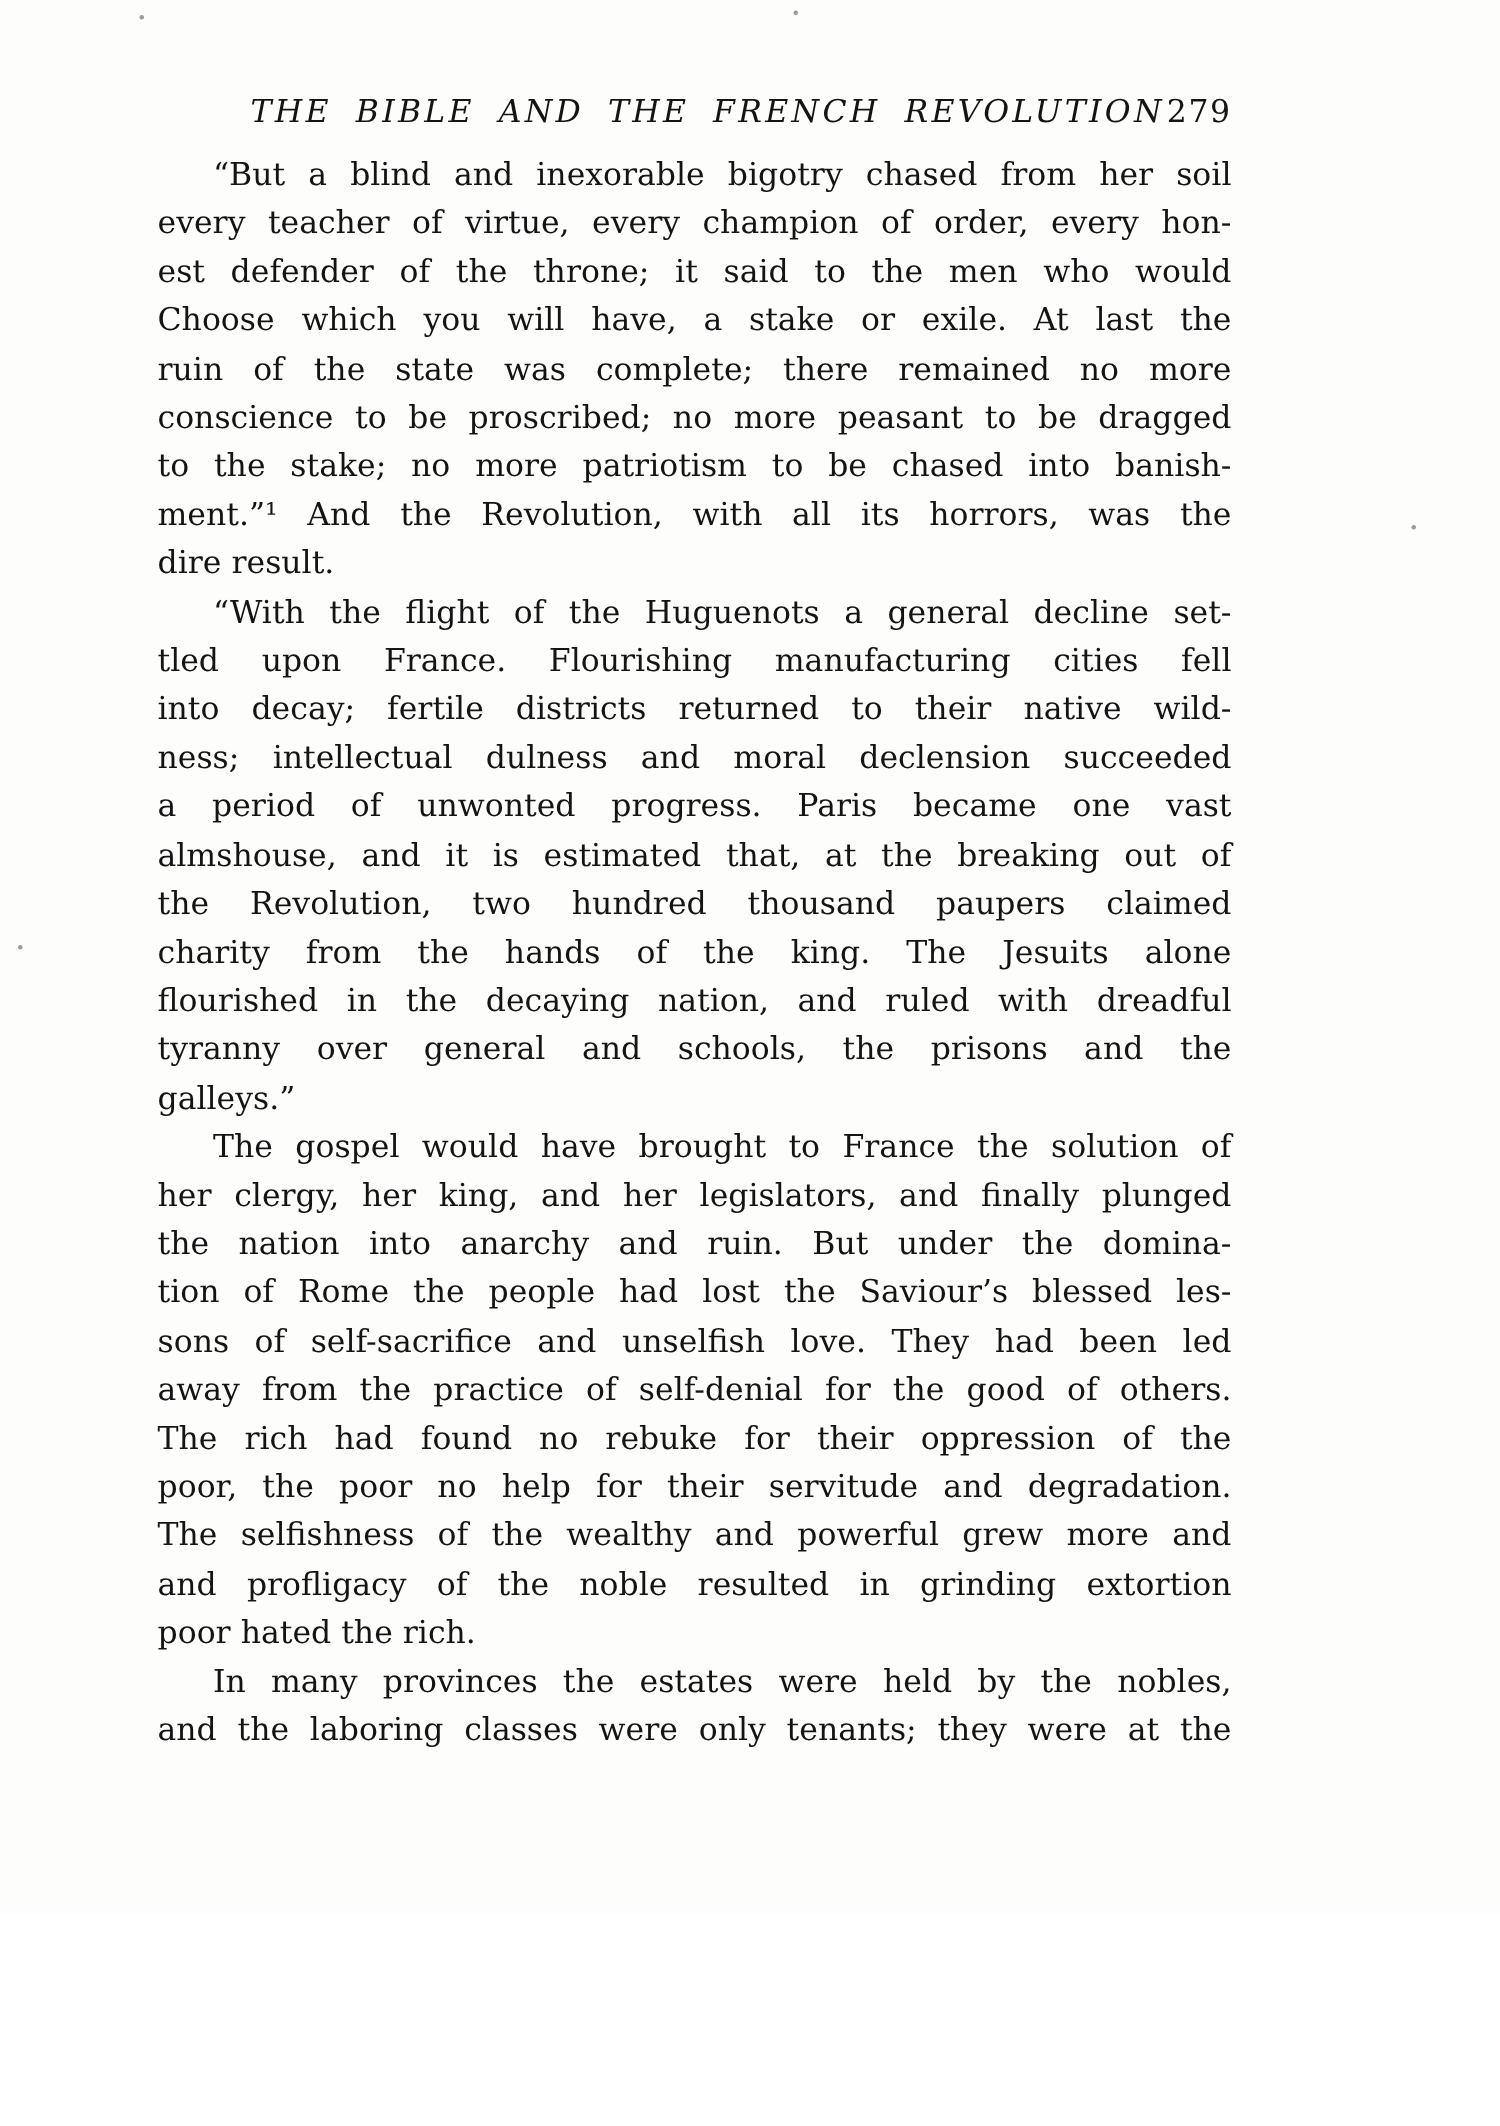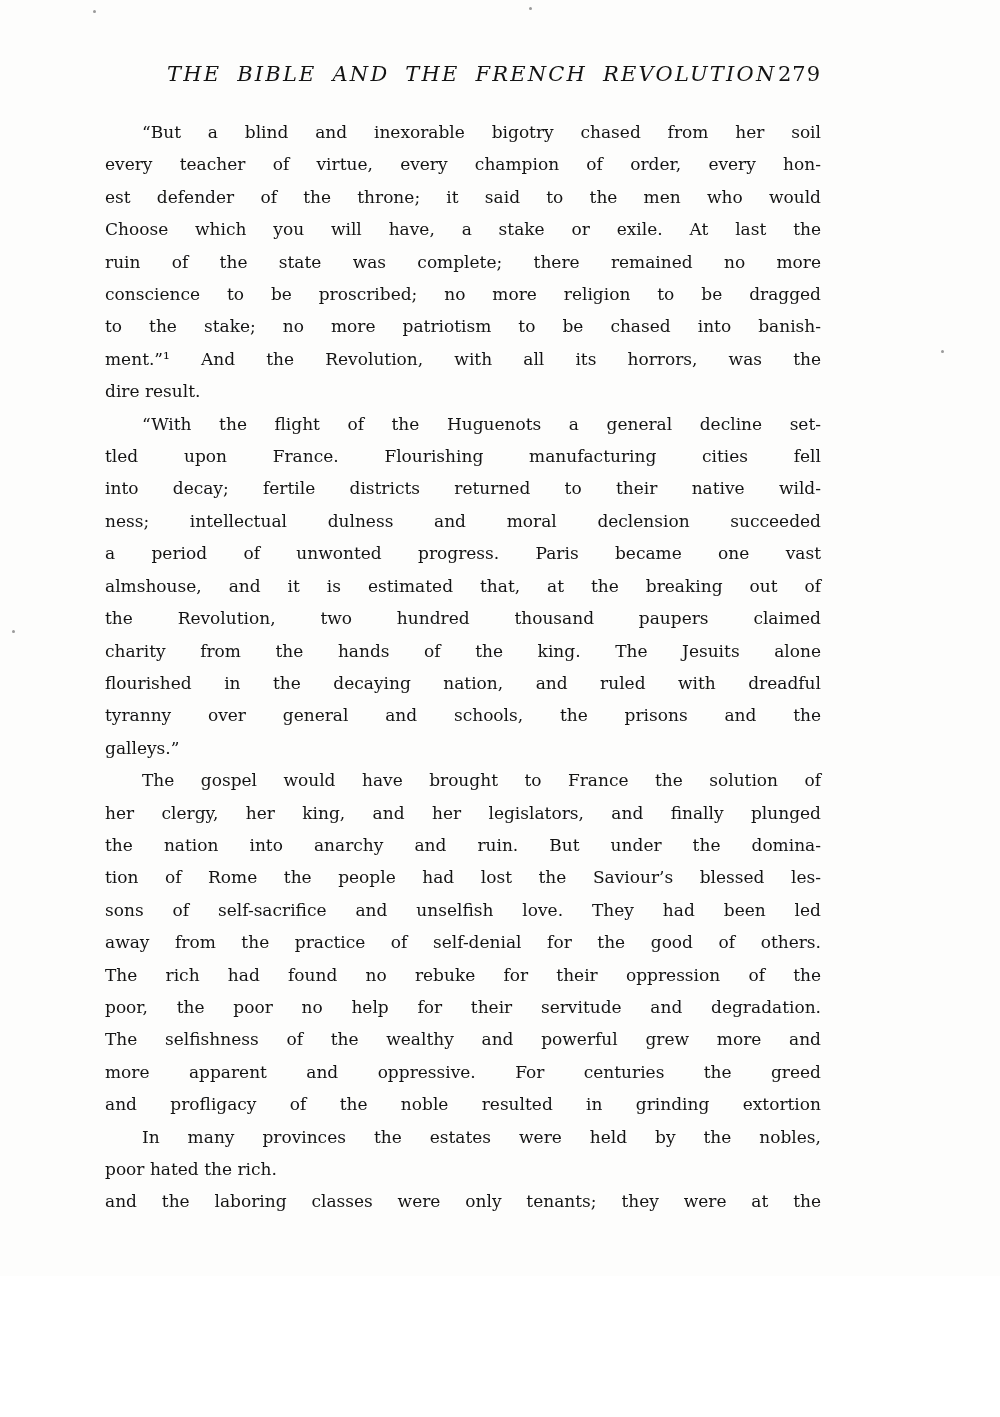--- a/index.html
+++ b/index.html
@@ -31,24 +31,24 @@
     letter-spacing: 2.2px;
     word-spacing: 7px;
     white-space: nowrap;
   }
   .running-header .pageno {
     font-style: normal;
     letter-spacing: 1px;
   }
   .body-text {
     position: absolute;
-    top: 116px;
+    top: 100px;
     left: 105px;
     width: 716px;
-    font-size: 17px;
+    font-size: 21px;
     line-height: 32.4px;
   }
   .line {
     text-align: justify;
     text-align-last: justify;
   }
   .line.last {
     text-align-last: left;
   }
   .line.indent {
@@ -85,21 +85,21 @@
     <span class="title">THE BIBLE AND THE FRENCH REVOLUTION</span>
     <span class="pageno">279</span>
   </div>
 
   <div class="body-text">
       <div class="line indent">“But a blind and inexorable bigotry chased from her soil</div>
       <div class="line">every teacher of virtue, every champion of order, every hon-</div>
       <div class="line">est defender of the throne; it said to the men who would</div>
       <div class="line">Choose which you will have, a stake or exile. At last the</div>
       <div class="line">ruin of the state was complete; there remained no more</div>
-      <div class="line">conscience to be proscribed; no more religion to be dragged</div>
+      <div class="line">conscience to be proscribed; no more peasant to be dragged</div>
       <div class="line">to the stake; no more patriotism to be chased into banish-</div>
       <div class="line">ment.”¹ And the Revolution, with all its horrors, was the</div>
       <div class="line last">dire result.</div>
       <div class="line indent">“With the flight of the Huguenots a general decline set-</div>
       <div class="line">tled upon France. Flourishing manufacturing cities fell</div>
       <div class="line">into decay; fertile districts returned to their native wild-</div>
       <div class="line">ness; intellectual dulness and moral declension succeeded</div>
       <div class="line">a period of unwonted progress. Paris became one vast</div>
       <div class="line">almshouse, and it is estimated that, at the breaking out of</div>
       <div class="line">the Revolution, two hundred thousand paupers claimed</div>
@@ -109,24 +109,23 @@
       <div class="line last">galleys.”</div>
       <div class="line indent">The gospel would have brought to France the solution of</div>
       <div class="line">her clergy, her king, and her legislators, and finally plunged</div>
       <div class="line">the nation into anarchy and ruin. But under the domina-</div>
       <div class="line">tion of Rome the people had lost the Saviour’s blessed les-</div>
       <div class="line">sons of self-sacrifice and unselfish love. They had been led</div>
       <div class="line">away from the practice of self-denial for the good of others.</div>
       <div class="line">The rich had found no rebuke for their oppression of the</div>
       <div class="line">poor, the poor no help for their servitude and degradation.</div>
       <div class="line">The selfishness of the wealthy and powerful grew more and</div>
-      <div class="line">more apparent and oppressive. For centuries the greed</div>
       <div class="line">and profligacy of the noble resulted in grinding extortion</div>
+      <div class="line last">poor hated the rich.</div>
       <div class="line indent">In many provinces the estates were held by the nobles,</div>
-      <div class="line last">poor hated the rich.</div>
       <div class="line">and the laboring classes were only tenants; they were at the</div>
     </div>
 
   <div class="footnote">
     <sup>¹</sup>
     <span>Wylie, b. 13, ch. 20.</span>
   </div>
 
   <div class="speck" style="left:93px; top:10px;"></div>
   <div class="speck" style="left:529px; top:7px;"></div>

